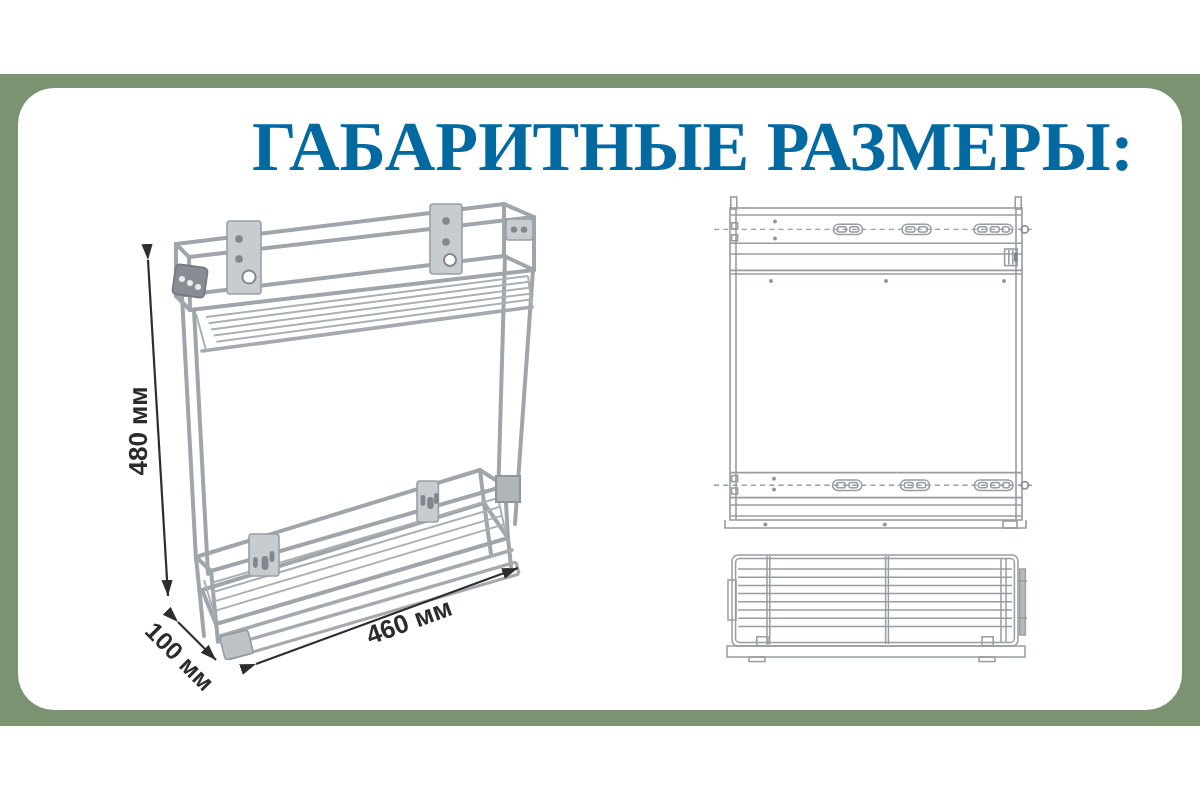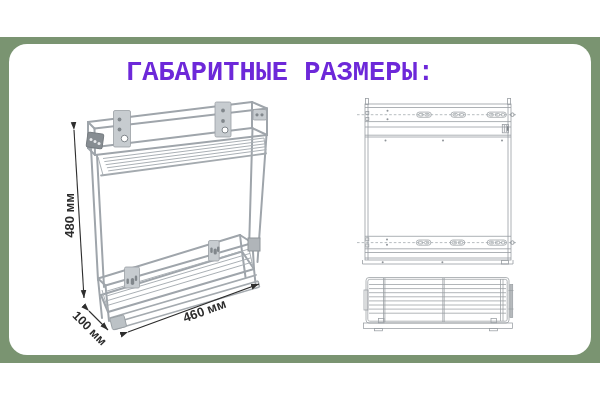--- a/index.html
+++ b/index.html
@@ -1,18 +1,18 @@
 <!DOCTYPE html>
 <html><head>
 <meta charset="utf-8">
 <style>
 html,body{margin:0;padding:0;width:600px;height:400px;background:#ffffff;overflow:hidden;position:relative}
 .green{position:absolute;left:0;top:37px;width:600px;height:325.5px;background:#7a9471}
 .card{position:absolute;left:9px;top:44px;width:582px;height:310.5px;background:#ffffff;border-radius:18px}
-.title{position:absolute;left:126px;top:60.1px;font-family:Liberation Mono, monospace;font-weight:bold;font-size:27px;line-height:27.6px;color:#6d28d9;letter-spacing:0px;white-space:nowrap}
+.title{position:absolute;left:126px;top:60.1px;font-family:Liberation Serif, serif;font-weight:bold;font-size:35px;line-height:27.6px;color:#0369a1;letter-spacing:0px;white-space:nowrap}
 svg{position:absolute;left:0;top:0}
 </style>
 </head>
 <body>
 <div class="green"></div>
 <div class="card"></div>
 <div class="title">ГАБАРИТНЫЕ РАЗМЕРЫ:</div>
 <svg width="600" height="400" viewBox="0 0 600 400">
 <defs>
 <marker id="ah" markerWidth="9" markerHeight="8" refX="8" refY="4" orient="auto" markerUnits="userSpaceOnUse">

